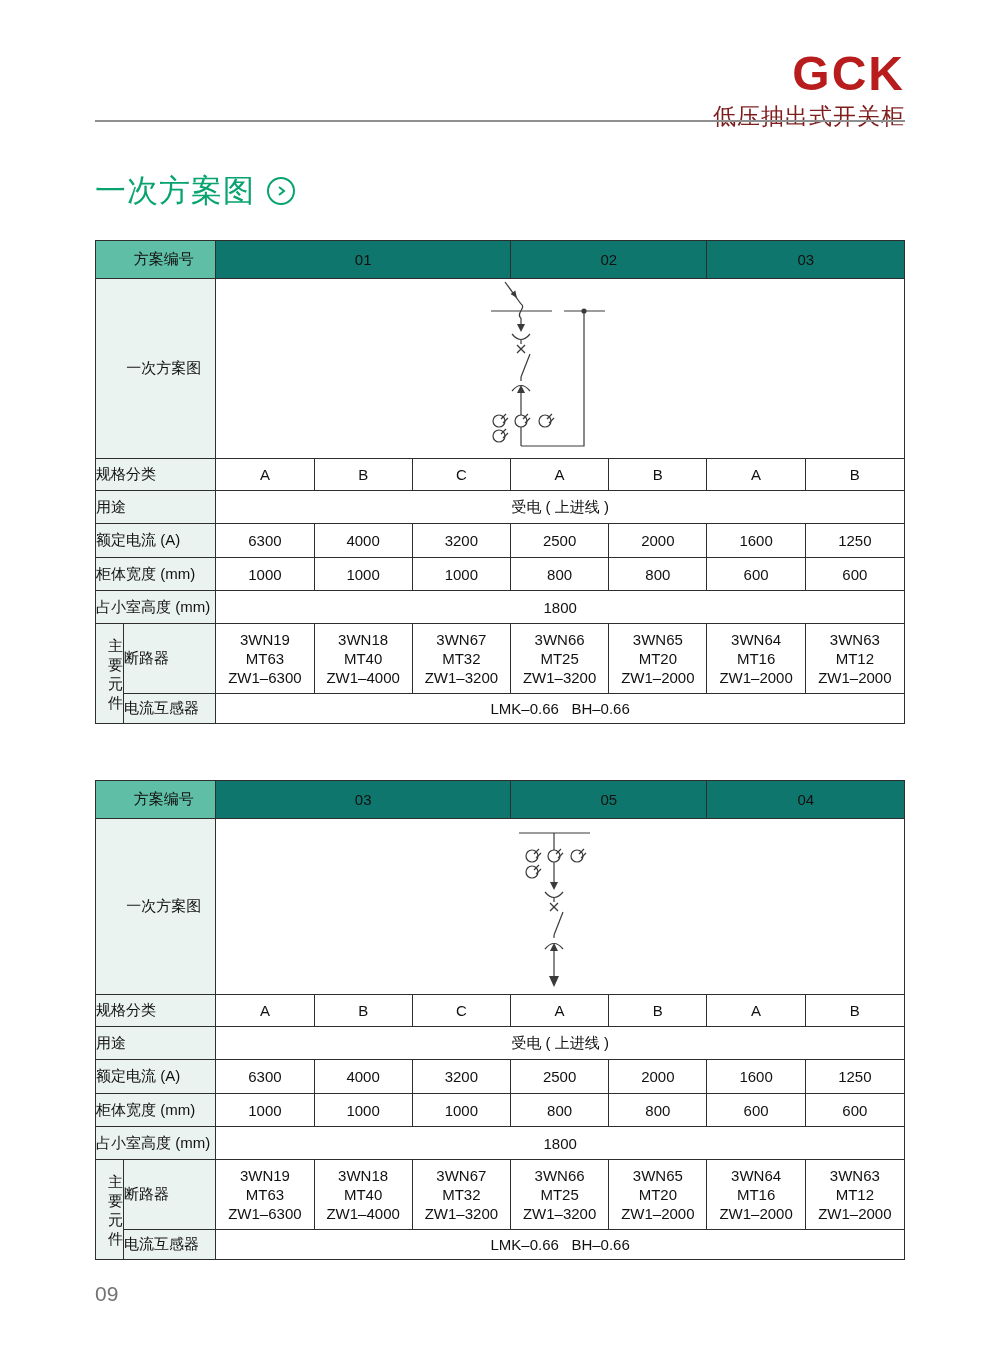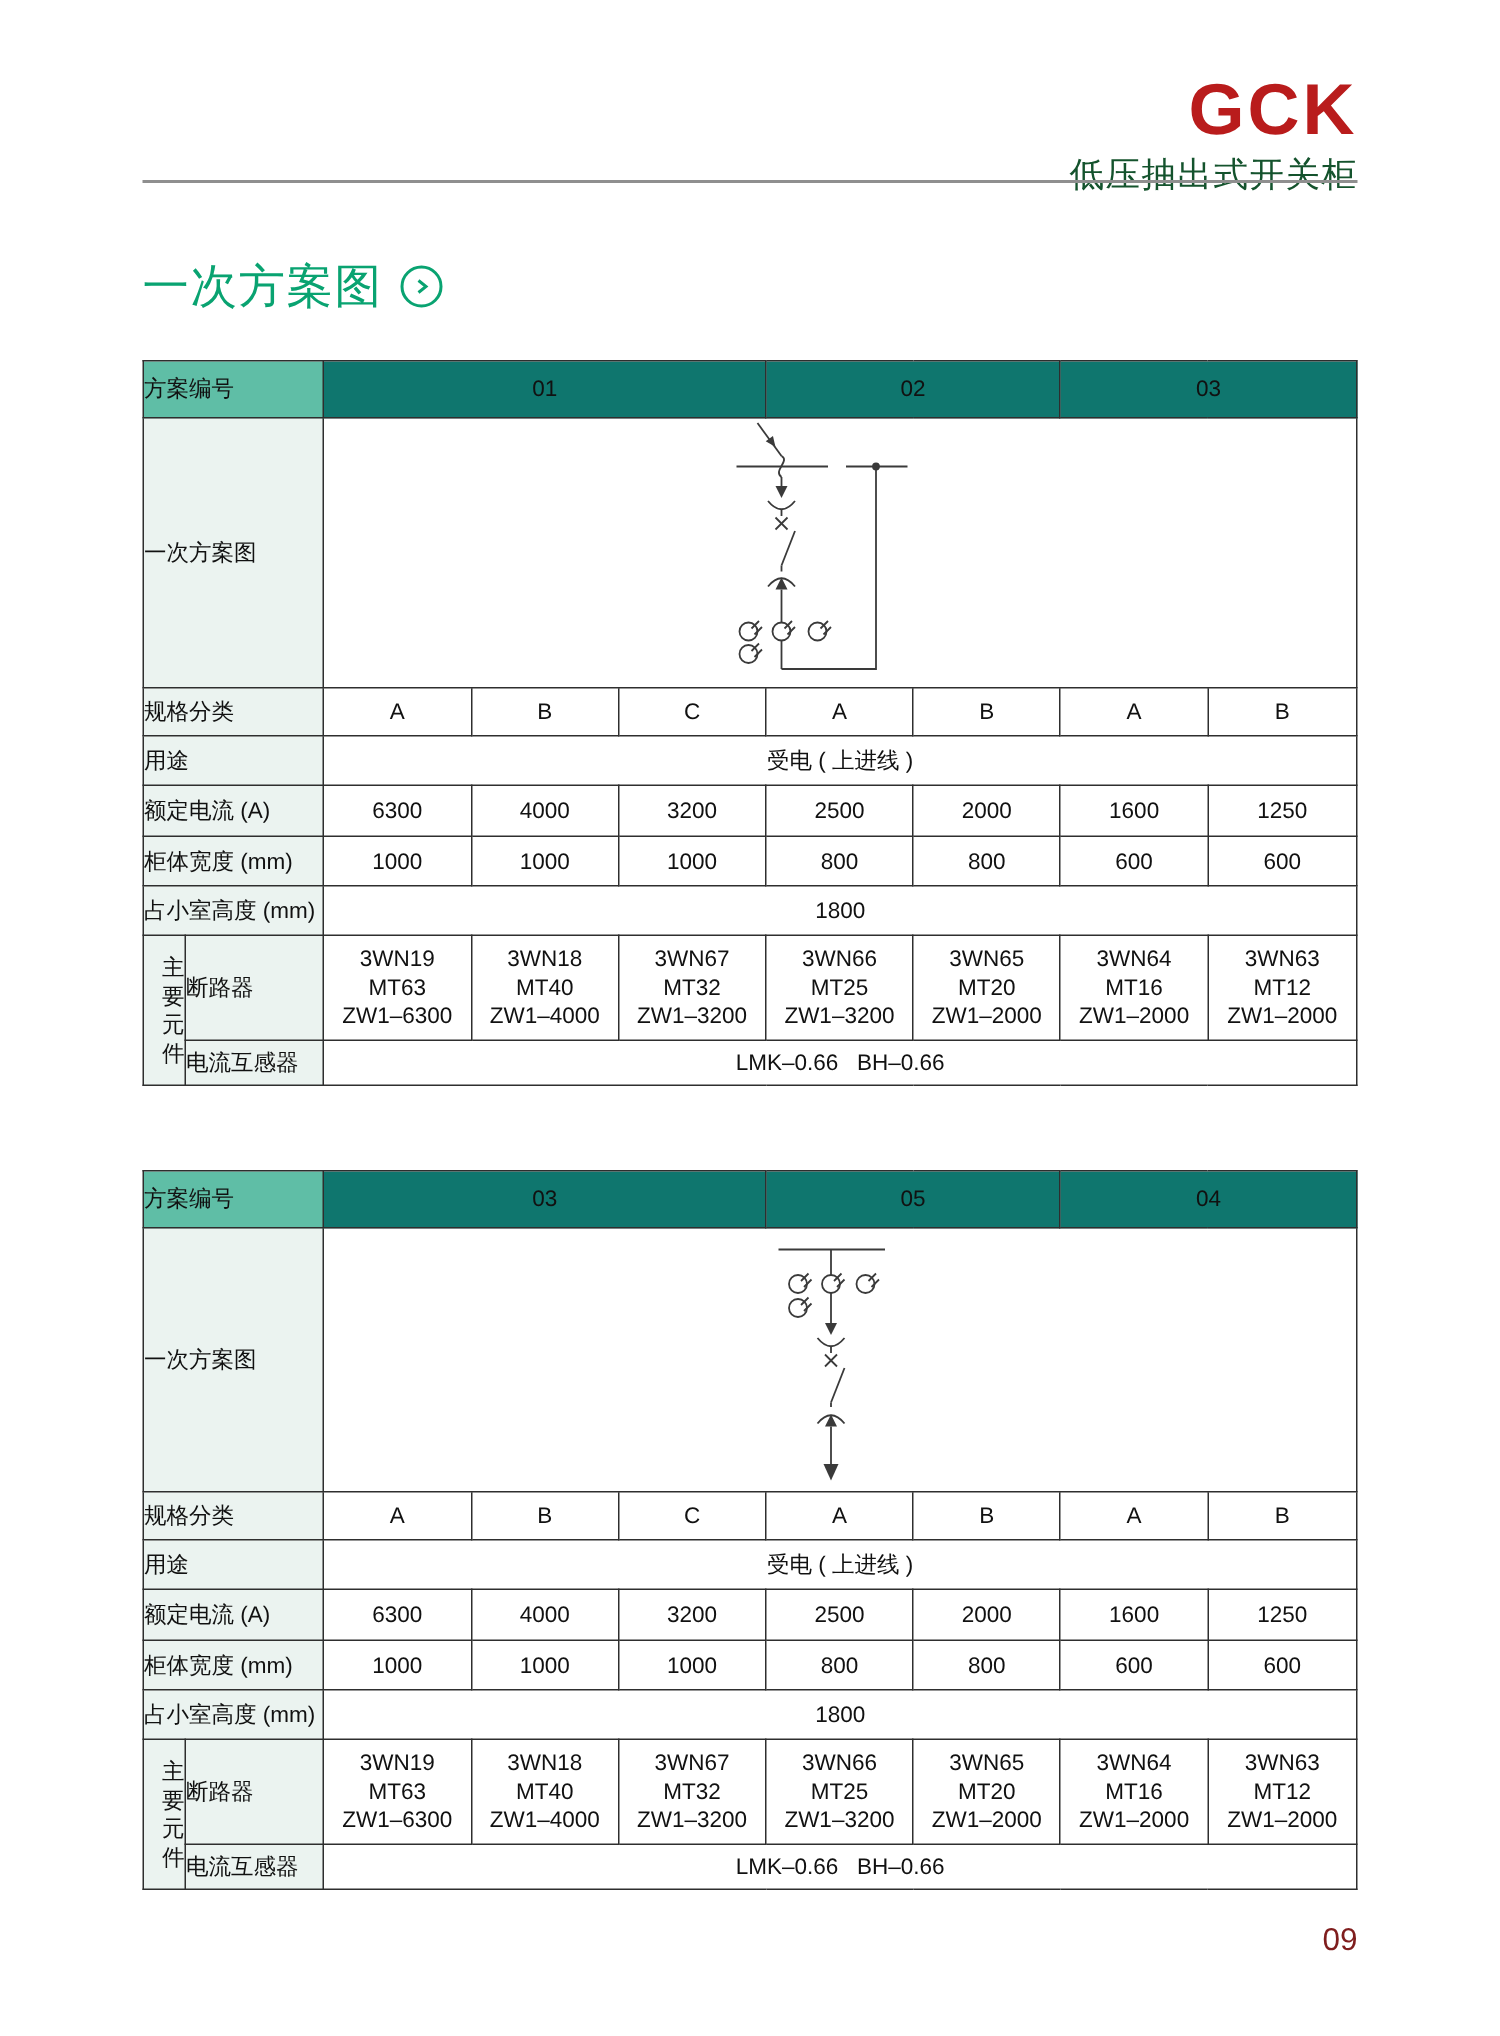--- a/index.html
+++ b/index.html
@@ -4,56 +4,56 @@
 <style>
   html,body { margin:0; padding:0; background:#ffffff; }
   .page {
     position:relative; width:1000px; height:1357px; background:#ffffff;
     font-family:"Liberation Sans","DejaVu Sans",sans-serif; color:#111;
     overflow:hidden;
   }
   
   .brand-block { position:absolute; top:50px; left:95px; width:810px; text-align:right; }
   .brand { color:#b91c1c; font-size:48px; font-weight:bold; letter-spacing:2px; line-height:1.0; }
-  .brand-sub { color:#14532d; font-size:23px; letter-spacing:1px; margin-top:3px; }
+  .brand-sub { color:#7f1d1d; font-size:23px; letter-spacing:1px; margin-top:3px; }
   .rule { position:absolute; top:120px; left:95px; width:810px; height:2px; background:#8f8f8f; }
   
   .page-title { position:absolute; top:170px; left:95px; display:flex; align-items:center; gap:12px; }
   .title-text { color:#09A371; font-size:31px; letter-spacing:1px; }
   .title-icon { width:24px; height:24px; border:2px solid #09A371; border-radius:50%;
     display:flex; align-items:center; justify-content:center; }
   
   table.scheme-table {
     position:absolute; left:95px; width:810px; border-collapse:collapse; table-layout:fixed;
     font-size:15px; text-align:center; color:#111;
   }
   .t1 { top:240px; } .t2 { top:780px; }
   table.scheme-table td { border:1px solid #2e2e2e; padding:0; vertical-align:middle; }
   td.hdr { background:#0f766e; }
   td.label { background:#EBF3F0; text-align:left; padding-left:6px; }
-  td.label.c { text-align:left; padding-left:0; }
+  td.label.c { text-align:center; padding-left:16px; }
   tr.r-hdr  td { height:37px; }
   tr.r-diag td { height:179px; }
   .t2 tr.r-diag td { height:175px; }
   tr.r-spec td { height:31px;margin-left:23px; }
   tr.r-usage td { height:32px; }
   tr.r-cur  td { height:33px; }
   tr.r-wid  td { height:32px; }
   tr.r-room td { height:32px; }
   tr.r-brk  td { height:69px; }
   tr.r-ct   td { height:29px; }
   td.diagcell { background:#fff; }
   td.diagcell svg { display:block; margin:0 auto; }
   td.vlabel { text-align:right; padding-left:0; }
   td.vlabel span { display:inline-block; width:16px; line-height:19px; word-break:break-all; }
   .brk-line { line-height:19px; }
   td.pre { white-space:pre; }
   
-  .page-number { position:absolute; top:1282px; left:95px; width:810px; text-align:right;
-    color:#7f1d1d; font-size:21px; }
+  .page-number { position:absolute; top:1282px; left:95px; width:810px; 
+    color:#737373; font-size:21px; }
   .footer-brand { position:absolute; top:1310px; left:95px; width:810px; text-align:right;
     color:#14523F; font-size:9px; font-weight:bold; letter-spacing:0.4px; }
 </style>
 </head>
 <body>
 
 <div class="page">
 
   <div class="brand-block">
     <div class="brand">GCK</div>

